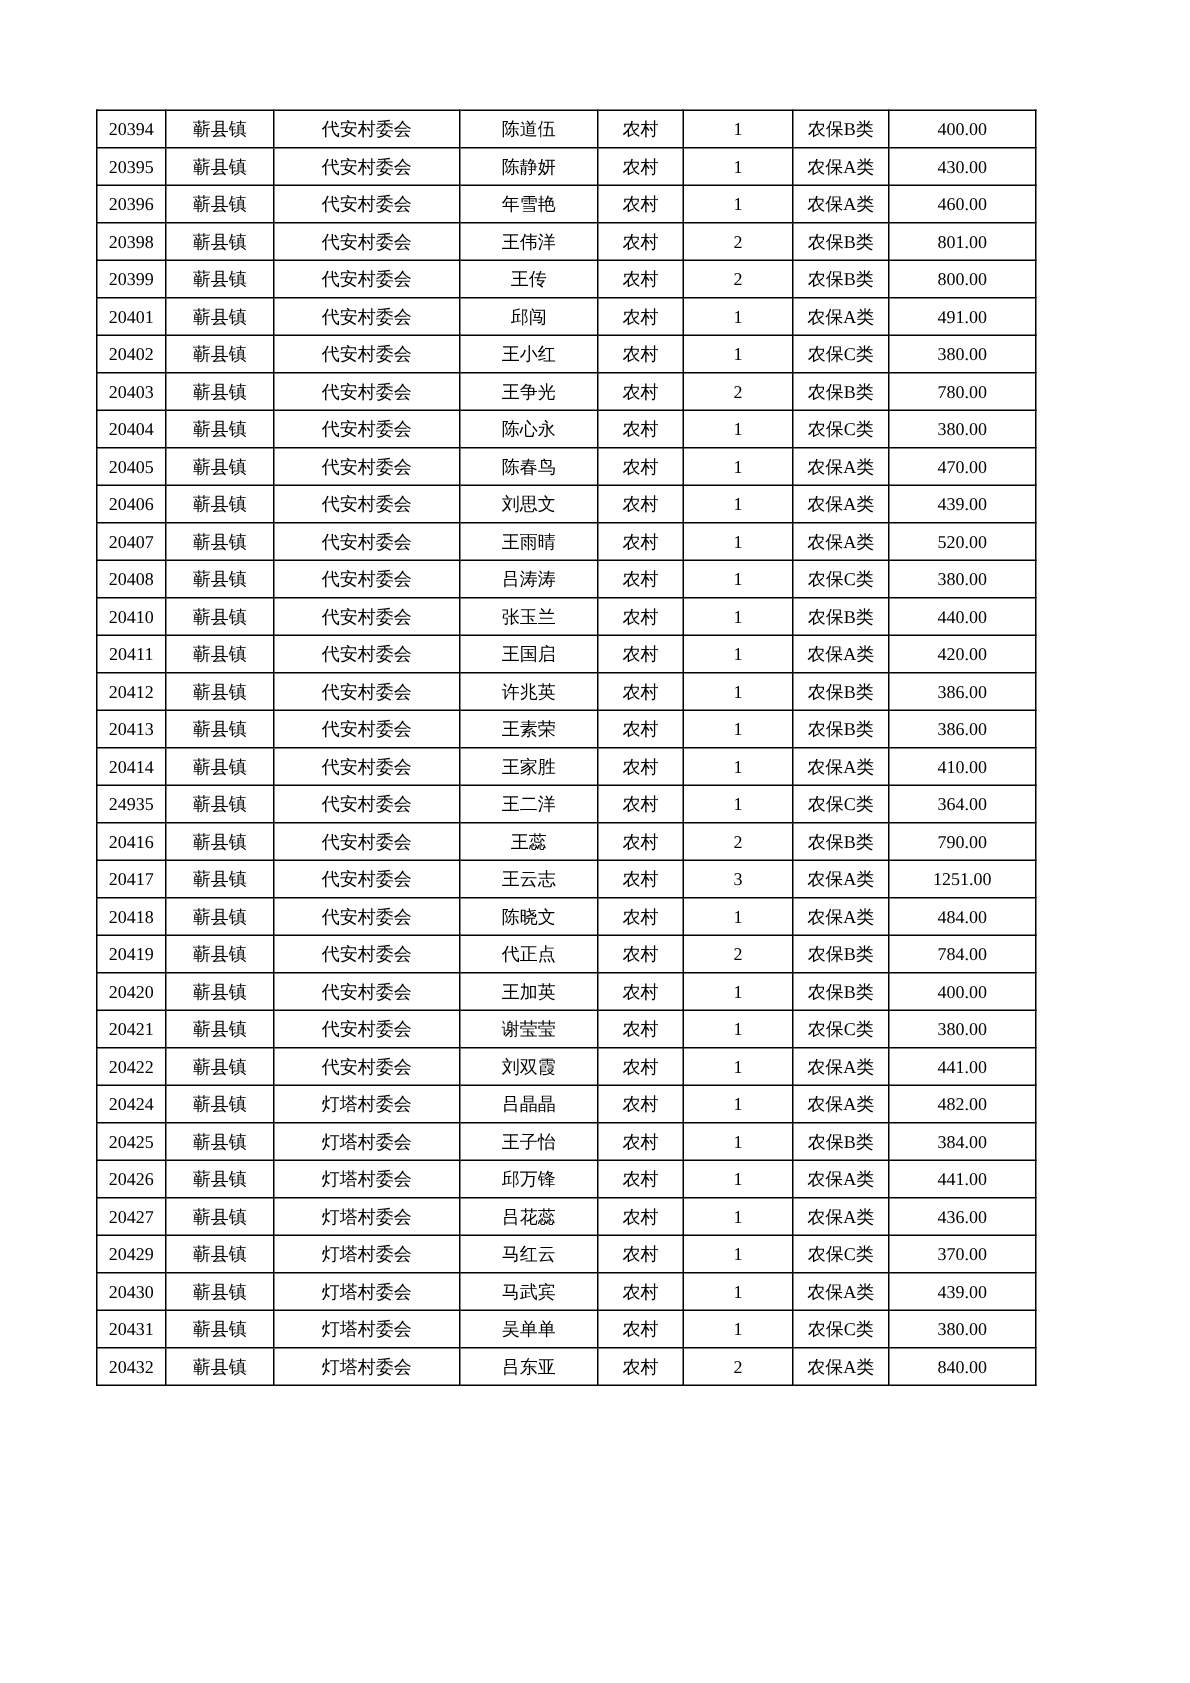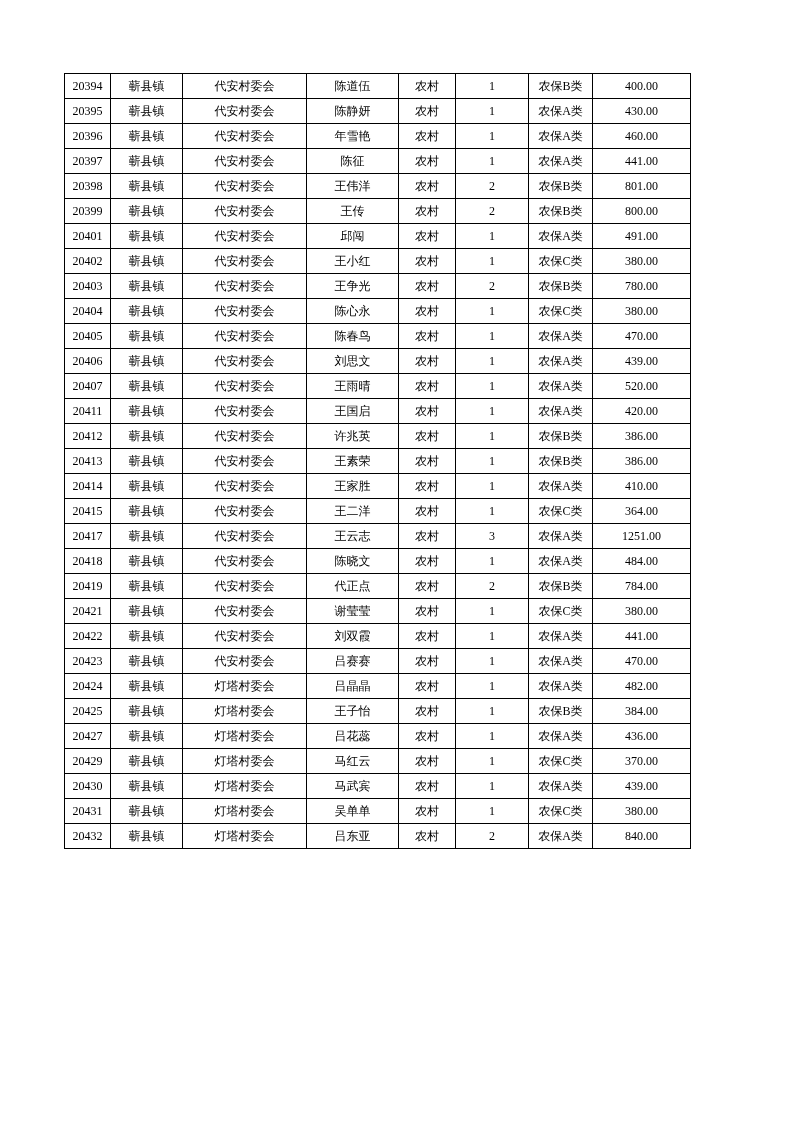--- a/index.html
+++ b/index.html
@@ -84,248 +84,278 @@
           <td>20396</td>
           <td>蕲县镇</td>
           <td>代安村委会</td>
           <td>年雪艳</td>
           <td>农村</td>
           <td>1</td>
           <td>农保A类</td>
           <td>460.00</td>
         </tr>
         <tr>
-          <td>20397</td>
-          <td>蕲县镇</td>
-          <td>代安村委会</td>
-          <td>陈征</td>
+          <td>20398</td>
+          <td>蕲县镇</td>
+          <td>代安村委会</td>
+          <td>王伟洋</td>
+          <td>农村</td>
+          <td>2</td>
+          <td>农保B类</td>
+          <td>801.00</td>
+        </tr>
+        <tr>
+          <td>20399</td>
+          <td>蕲县镇</td>
+          <td>代安村委会</td>
+          <td>王传</td>
+          <td>农村</td>
+          <td>2</td>
+          <td>农保B类</td>
+          <td>800.00</td>
+        </tr>
+        <tr>
+          <td>20401</td>
+          <td>蕲县镇</td>
+          <td>代安村委会</td>
+          <td>邱闯</td>
+          <td>农村</td>
+          <td>1</td>
+          <td>农保A类</td>
+          <td>491.00</td>
+        </tr>
+        <tr>
+          <td>20402</td>
+          <td>蕲县镇</td>
+          <td>代安村委会</td>
+          <td>王小红</td>
+          <td>农村</td>
+          <td>1</td>
+          <td>农保C类</td>
+          <td>380.00</td>
+        </tr>
+        <tr>
+          <td>20403</td>
+          <td>蕲县镇</td>
+          <td>代安村委会</td>
+          <td>王争光</td>
+          <td>农村</td>
+          <td>2</td>
+          <td>农保B类</td>
+          <td>780.00</td>
+        </tr>
+        <tr>
+          <td>20404</td>
+          <td>蕲县镇</td>
+          <td>代安村委会</td>
+          <td>陈心永</td>
+          <td>农村</td>
+          <td>1</td>
+          <td>农保C类</td>
+          <td>380.00</td>
+        </tr>
+        <tr>
+          <td>20405</td>
+          <td>蕲县镇</td>
+          <td>代安村委会</td>
+          <td>陈春鸟</td>
+          <td>农村</td>
+          <td>1</td>
+          <td>农保A类</td>
+          <td>470.00</td>
+        </tr>
+        <tr>
+          <td>20406</td>
+          <td>蕲县镇</td>
+          <td>代安村委会</td>
+          <td>刘思文</td>
+          <td>农村</td>
+          <td>1</td>
+          <td>农保A类</td>
+          <td>439.00</td>
+        </tr>
+        <tr>
+          <td>20407</td>
+          <td>蕲县镇</td>
+          <td>代安村委会</td>
+          <td>王雨晴</td>
+          <td>农村</td>
+          <td>1</td>
+          <td>农保A类</td>
+          <td>520.00</td>
+        </tr>
+        <tr>
+          <td>20408</td>
+          <td>蕲县镇</td>
+          <td>代安村委会</td>
+          <td>吕涛涛</td>
+          <td>农村</td>
+          <td>1</td>
+          <td>农保C类</td>
+          <td>380.00</td>
+        </tr>
+        <tr>
+          <td>20410</td>
+          <td>蕲县镇</td>
+          <td>代安村委会</td>
+          <td>张玉兰</td>
+          <td>农村</td>
+          <td>1</td>
+          <td>农保B类</td>
+          <td>440.00</td>
+        </tr>
+        <tr>
+          <td>20411</td>
+          <td>蕲县镇</td>
+          <td>代安村委会</td>
+          <td>王国启</td>
+          <td>农村</td>
+          <td>1</td>
+          <td>农保A类</td>
+          <td>420.00</td>
+        </tr>
+        <tr>
+          <td>20412</td>
+          <td>蕲县镇</td>
+          <td>代安村委会</td>
+          <td>许兆英</td>
+          <td>农村</td>
+          <td>1</td>
+          <td>农保B类</td>
+          <td>386.00</td>
+        </tr>
+        <tr>
+          <td>20413</td>
+          <td>蕲县镇</td>
+          <td>代安村委会</td>
+          <td>王素荣</td>
+          <td>农村</td>
+          <td>1</td>
+          <td>农保B类</td>
+          <td>386.00</td>
+        </tr>
+        <tr>
+          <td>20414</td>
+          <td>蕲县镇</td>
+          <td>代安村委会</td>
+          <td>王家胜</td>
+          <td>农村</td>
+          <td>1</td>
+          <td>农保A类</td>
+          <td>410.00</td>
+        </tr>
+        <tr>
+          <td>24935</td>
+          <td>蕲县镇</td>
+          <td>代安村委会</td>
+          <td>王二洋</td>
+          <td>农村</td>
+          <td>1</td>
+          <td>农保C类</td>
+          <td>364.00</td>
+        </tr>
+        <tr>
+          <td>20416</td>
+          <td>蕲县镇</td>
+          <td>代安村委会</td>
+          <td>王蕊</td>
+          <td>农村</td>
+          <td>2</td>
+          <td>农保B类</td>
+          <td>790.00</td>
+        </tr>
+        <tr>
+          <td>20417</td>
+          <td>蕲县镇</td>
+          <td>代安村委会</td>
+          <td>王云志</td>
+          <td>农村</td>
+          <td>3</td>
+          <td>农保A类</td>
+          <td>1251.00</td>
+        </tr>
+        <tr>
+          <td>20418</td>
+          <td>蕲县镇</td>
+          <td>代安村委会</td>
+          <td>陈晓文</td>
+          <td>农村</td>
+          <td>1</td>
+          <td>农保A类</td>
+          <td>484.00</td>
+        </tr>
+        <tr>
+          <td>20419</td>
+          <td>蕲县镇</td>
+          <td>代安村委会</td>
+          <td>代正点</td>
+          <td>农村</td>
+          <td>2</td>
+          <td>农保B类</td>
+          <td>784.00</td>
+        </tr>
+        <tr>
+          <td>20420</td>
+          <td>蕲县镇</td>
+          <td>代安村委会</td>
+          <td>王加英</td>
+          <td>农村</td>
+          <td>1</td>
+          <td>农保B类</td>
+          <td>400.00</td>
+        </tr>
+        <tr>
+          <td>20421</td>
+          <td>蕲县镇</td>
+          <td>代安村委会</td>
+          <td>谢莹莹</td>
+          <td>农村</td>
+          <td>1</td>
+          <td>农保C类</td>
+          <td>380.00</td>
+        </tr>
+        <tr>
+          <td>20422</td>
+          <td>蕲县镇</td>
+          <td>代安村委会</td>
+          <td>刘双霞</td>
           <td>农村</td>
           <td>1</td>
           <td>农保A类</td>
           <td>441.00</td>
         </tr>
         <tr>
-          <td>20398</td>
-          <td>蕲县镇</td>
-          <td>代安村委会</td>
-          <td>王伟洋</td>
-          <td>农村</td>
-          <td>2</td>
-          <td>农保B类</td>
-          <td>801.00</td>
-        </tr>
-        <tr>
-          <td>20399</td>
-          <td>蕲县镇</td>
-          <td>代安村委会</td>
-          <td>王传</td>
-          <td>农村</td>
-          <td>2</td>
-          <td>农保B类</td>
-          <td>800.00</td>
-        </tr>
-        <tr>
-          <td>20401</td>
-          <td>蕲县镇</td>
-          <td>代安村委会</td>
-          <td>邱闯</td>
-          <td>农村</td>
-          <td>1</td>
-          <td>农保A类</td>
-          <td>491.00</td>
-        </tr>
-        <tr>
-          <td>20402</td>
-          <td>蕲县镇</td>
-          <td>代安村委会</td>
-          <td>王小红</td>
-          <td>农村</td>
-          <td>1</td>
-          <td>农保C类</td>
-          <td>380.00</td>
-        </tr>
-        <tr>
-          <td>20403</td>
-          <td>蕲县镇</td>
-          <td>代安村委会</td>
-          <td>王争光</td>
-          <td>农村</td>
-          <td>2</td>
-          <td>农保B类</td>
-          <td>780.00</td>
-        </tr>
-        <tr>
-          <td>20404</td>
-          <td>蕲县镇</td>
-          <td>代安村委会</td>
-          <td>陈心永</td>
-          <td>农村</td>
-          <td>1</td>
-          <td>农保C类</td>
-          <td>380.00</td>
-        </tr>
-        <tr>
-          <td>20405</td>
-          <td>蕲县镇</td>
-          <td>代安村委会</td>
-          <td>陈春鸟</td>
-          <td>农村</td>
-          <td>1</td>
-          <td>农保A类</td>
-          <td>470.00</td>
-        </tr>
-        <tr>
-          <td>20406</td>
-          <td>蕲县镇</td>
-          <td>代安村委会</td>
-          <td>刘思文</td>
-          <td>农村</td>
-          <td>1</td>
-          <td>农保A类</td>
-          <td>439.00</td>
-        </tr>
-        <tr>
-          <td>20407</td>
-          <td>蕲县镇</td>
-          <td>代安村委会</td>
-          <td>王雨晴</td>
-          <td>农村</td>
-          <td>1</td>
-          <td>农保A类</td>
-          <td>520.00</td>
-        </tr>
-        <tr>
-          <td>20411</td>
-          <td>蕲县镇</td>
-          <td>代安村委会</td>
-          <td>王国启</td>
-          <td>农村</td>
-          <td>1</td>
-          <td>农保A类</td>
-          <td>420.00</td>
-        </tr>
-        <tr>
-          <td>20412</td>
-          <td>蕲县镇</td>
-          <td>代安村委会</td>
-          <td>许兆英</td>
-          <td>农村</td>
-          <td>1</td>
-          <td>农保B类</td>
-          <td>386.00</td>
-        </tr>
-        <tr>
-          <td>20413</td>
-          <td>蕲县镇</td>
-          <td>代安村委会</td>
-          <td>王素荣</td>
-          <td>农村</td>
-          <td>1</td>
-          <td>农保B类</td>
-          <td>386.00</td>
-        </tr>
-        <tr>
-          <td>20414</td>
-          <td>蕲县镇</td>
-          <td>代安村委会</td>
-          <td>王家胜</td>
-          <td>农村</td>
-          <td>1</td>
-          <td>农保A类</td>
-          <td>410.00</td>
-        </tr>
-        <tr>
-          <td>20415</td>
-          <td>蕲县镇</td>
-          <td>代安村委会</td>
-          <td>王二洋</td>
-          <td>农村</td>
-          <td>1</td>
-          <td>农保C类</td>
-          <td>364.00</td>
-        </tr>
-        <tr>
-          <td>20417</td>
-          <td>蕲县镇</td>
-          <td>代安村委会</td>
-          <td>王云志</td>
-          <td>农村</td>
-          <td>3</td>
-          <td>农保A类</td>
-          <td>1251.00</td>
-        </tr>
-        <tr>
-          <td>20418</td>
-          <td>蕲县镇</td>
-          <td>代安村委会</td>
-          <td>陈晓文</td>
-          <td>农村</td>
-          <td>1</td>
-          <td>农保A类</td>
-          <td>484.00</td>
-        </tr>
-        <tr>
-          <td>20419</td>
-          <td>蕲县镇</td>
-          <td>代安村委会</td>
-          <td>代正点</td>
-          <td>农村</td>
-          <td>2</td>
-          <td>农保B类</td>
-          <td>784.00</td>
-        </tr>
-        <tr>
-          <td>20421</td>
-          <td>蕲县镇</td>
-          <td>代安村委会</td>
-          <td>谢莹莹</td>
-          <td>农村</td>
-          <td>1</td>
-          <td>农保C类</td>
-          <td>380.00</td>
-        </tr>
-        <tr>
-          <td>20422</td>
-          <td>蕲县镇</td>
-          <td>代安村委会</td>
-          <td>刘双霞</td>
+          <td>20424</td>
+          <td>蕲县镇</td>
+          <td>灯塔村委会</td>
+          <td>吕晶晶</td>
+          <td>农村</td>
+          <td>1</td>
+          <td>农保A类</td>
+          <td>482.00</td>
+        </tr>
+        <tr>
+          <td>20425</td>
+          <td>蕲县镇</td>
+          <td>灯塔村委会</td>
+          <td>王子怡</td>
+          <td>农村</td>
+          <td>1</td>
+          <td>农保B类</td>
+          <td>384.00</td>
+        </tr>
+        <tr>
+          <td>20426</td>
+          <td>蕲县镇</td>
+          <td>灯塔村委会</td>
+          <td>邱万锋</td>
           <td>农村</td>
           <td>1</td>
           <td>农保A类</td>
           <td>441.00</td>
-        </tr>
-        <tr>
-          <td>20423</td>
-          <td>蕲县镇</td>
-          <td>代安村委会</td>
-          <td>吕赛赛</td>
-          <td>农村</td>
-          <td>1</td>
-          <td>农保A类</td>
-          <td>470.00</td>
-        </tr>
-        <tr>
-          <td>20424</td>
-          <td>蕲县镇</td>
-          <td>灯塔村委会</td>
-          <td>吕晶晶</td>
-          <td>农村</td>
-          <td>1</td>
-          <td>农保A类</td>
-          <td>482.00</td>
-        </tr>
-        <tr>
-          <td>20425</td>
-          <td>蕲县镇</td>
-          <td>灯塔村委会</td>
-          <td>王子怡</td>
-          <td>农村</td>
-          <td>1</td>
-          <td>农保B类</td>
-          <td>384.00</td>
         </tr>
         <tr>
           <td>20427</td>
           <td>蕲县镇</td>
           <td>灯塔村委会</td>
           <td>吕花蕊</td>
           <td>农村</td>
           <td>1</td>
           <td>农保A类</td>
           <td>436.00</td>

